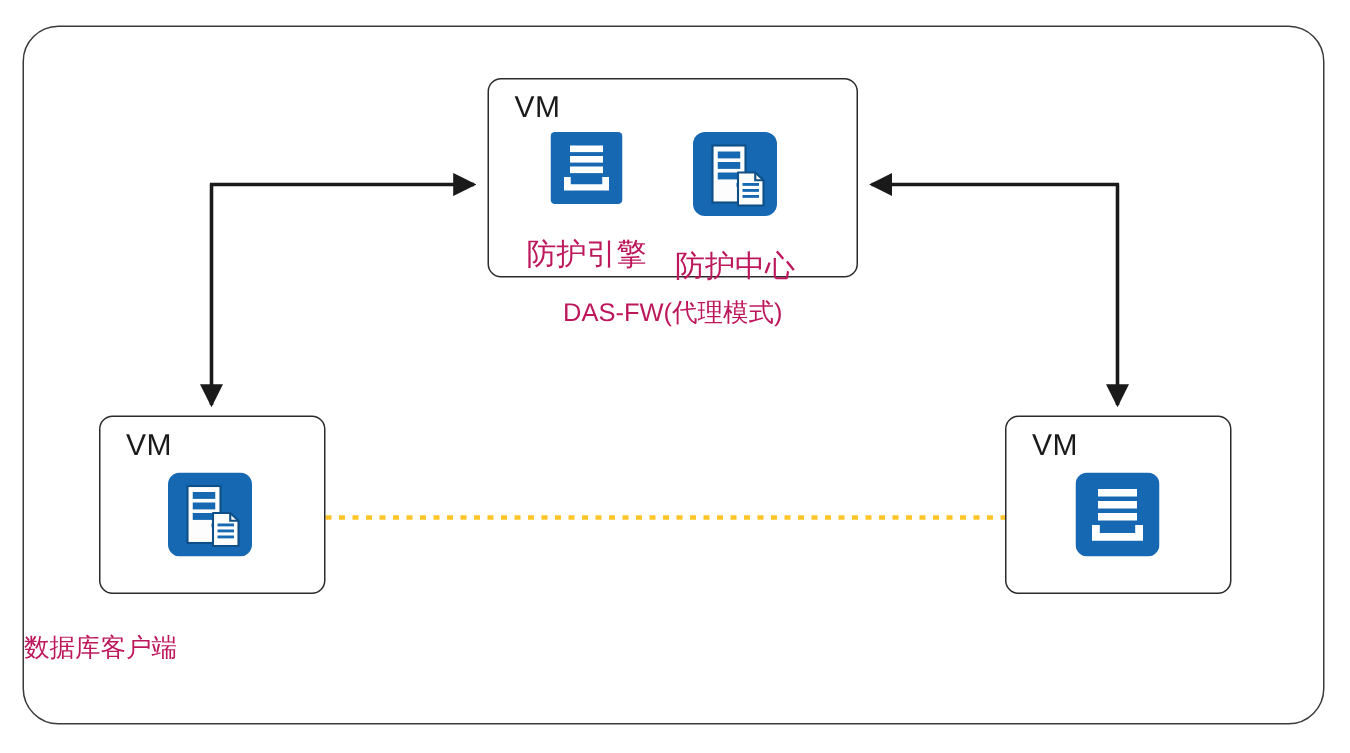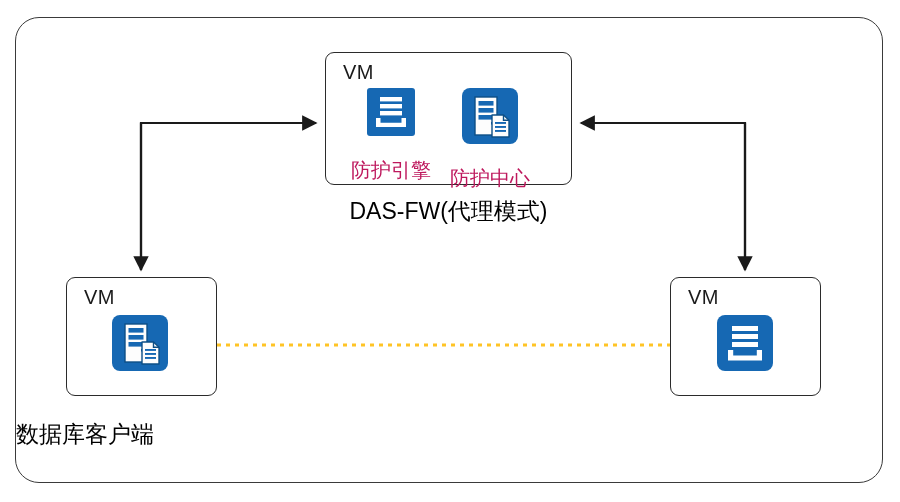--- a/index.html
+++ b/index.html
@@ -49,22 +49,22 @@
     line-height: 1;
   }
 
   #vm-top    { left: 325px; top: 52px;  width: 247px; height: 133px; }
   #vm-left   { left: 66px;  top: 277px; width: 151px; height: 119px; }
   #vm-right  { left: 670px; top: 277px; width: 151px; height: 119px; }
 
   
   .caption {
     position: absolute;
-    font-size: 23px;
-    color: #000000;
+    font-size: 17px;
+    color: #be185d;
     white-space: nowrap;
     line-height: 1;
   }
   #caption-top   { left: 325px; top: 200px; width: 247px; text-align: center; }
   #caption-left  { left: 16px;  top: 423px; width: 251px; text-align: left; }
   #caption-right { left: 620px; top: 423px; width: 251px; text-align: center; }
 
   
   .icon-group {
     position: absolute;

